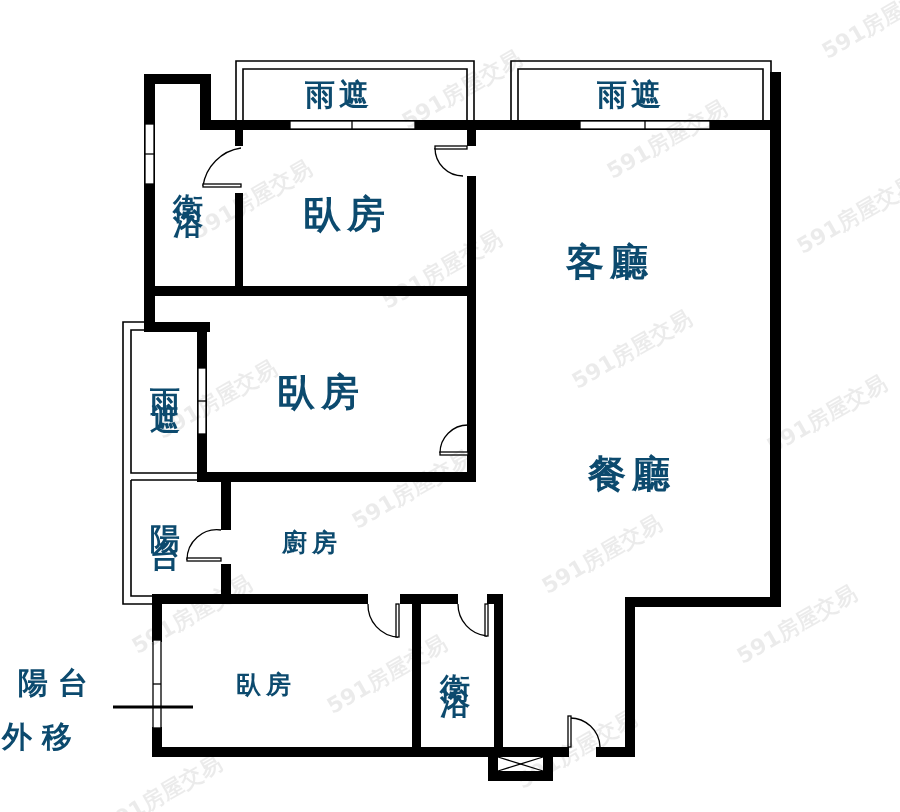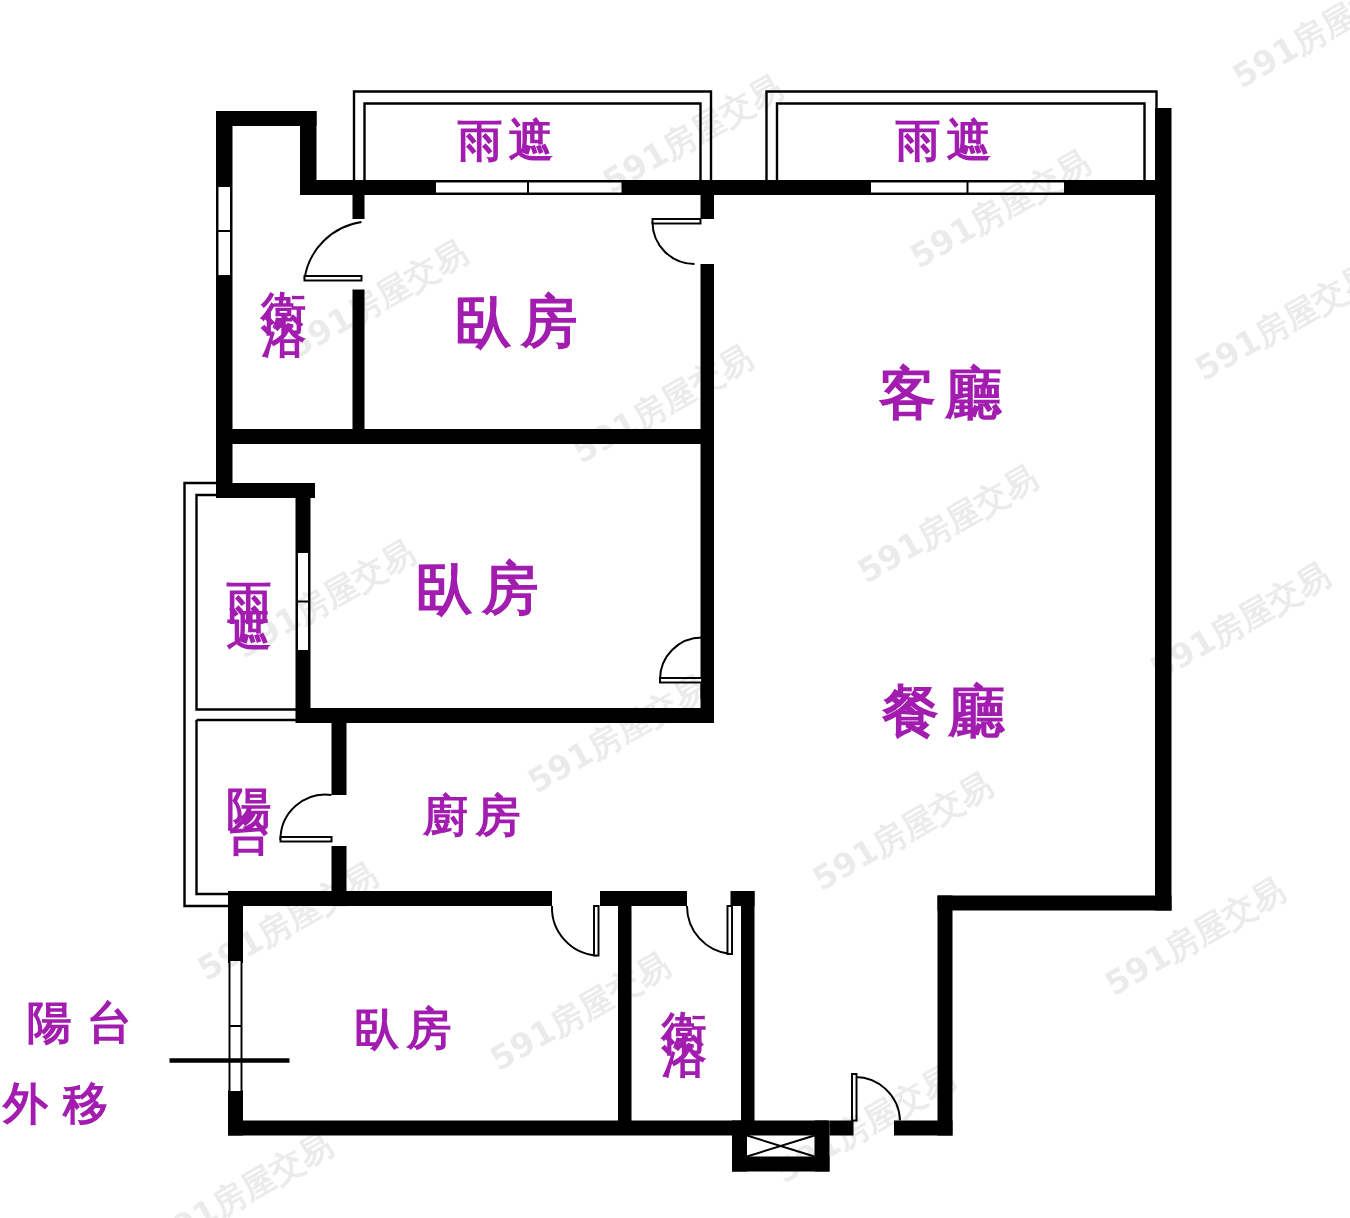--- a/index.html
+++ b/index.html
@@ -4,24 +4,24 @@
 <style>
   html, body { margin: 0; padding: 0; background: #ffffff; }
   body { width: 900px; height: 812px; overflow: hidden; position: relative;
          font-family: "DejaVu Serif", "Liberation Serif", serif; }
   #plan { position: absolute; left: 0; top: 0; width: 900px; height: 812px; }
   .wall { fill: #000; }
   .thin { fill: none; stroke: #000; stroke-width: 1.6; }
   .win  { fill: #fff; stroke: #000; stroke-width: 1.3; }
   .door { fill: none; stroke: #000; stroke-width: 1.3; }
   .doorleaf { fill: #fff; stroke: #000; stroke-width: 1.3; }
-  .lbl { position: absolute; color: #a21caf; font-family: "DejaVu Serif", "Liberation Serif", serif;
+  .lbl { position: absolute; color: #0c4a6e; font-family: "DejaVu Serif", "Liberation Serif", serif;
          line-height: 1; white-space: nowrap; font-weight: bold; }
   .lbl.big { font-size: 38px; letter-spacing: 6px; }
-  .lbl.med { font-size: 30px; letter-spacing: 5px; }
+  .lbl.med { font-size: 25px; letter-spacing: 5px; }
   .lbl.sm  { font-size: 30px; letter-spacing: 4px; }
   .lbl.vert { writing-mode: vertical-rl; text-orientation: upright; letter-spacing: 14px; }
   .wm { position: absolute; color: rgba(0,0,0,0.08); font-family: "DejaVu Sans", sans-serif;
         font-size: 22px; font-weight: bold; transform: rotate(-30deg); white-space: nowrap; pointer-events: none; }
 </style>
 </head>
 <body>
 
 <svg id="plan" viewBox="0 0 900 812" xmlns="http://www.w3.org/2000/svg">
 
@@ -141,21 +141,21 @@
 <div class="wm" style="left:125px;top:600px">591房屋交易</div>
 <div class="wm" style="left:730px;top:610px">591房屋交易</div>
 <div class="wm" style="left:320px;top:660px">591房屋交易</div>
 <div class="wm" style="left:510px;top:735px">591房屋交易</div>
 <div class="wm" style="left:95px;top:780px">591房屋交易</div>
 
 <div class="lbl sm" style="left:305px;top:80px">雨遮</div>
 <div class="lbl sm" style="left:597px;top:80px">雨遮</div>
 <div class="lbl sm vert" style="left:173px;top:170px">衛浴</div>
 <div class="lbl big" style="left:303px;top:195px">臥房</div>
-<div class="lbl big" style="left:586px;top:243px">客廳</div>
+<div class="lbl big" style="left:566px;top:243px">客廳</div>
 <div class="lbl sm vert" style="left:150px;top:365px">雨遮</div>
 <div class="lbl big" style="left:277px;top:373px">臥房</div>
 <div class="lbl big" style="left:588px;top:455px">餐廳</div>
 <div class="lbl sm vert" style="left:150px;top:502px">陽台</div>
 <div class="lbl med" style="left:282px;top:530px">廚房</div>
 <div class="lbl med" style="left:236px;top:672px">臥房</div>
 <div class="lbl sm vert" style="left:440px;top:650px">衛浴</div>
 
 <div class="lbl sm" style="left:18px;top:668px;letter-spacing:10px">陽台</div>
 <div class="lbl sm" style="left:2px;top:722px;letter-spacing:10px">外移</div>

